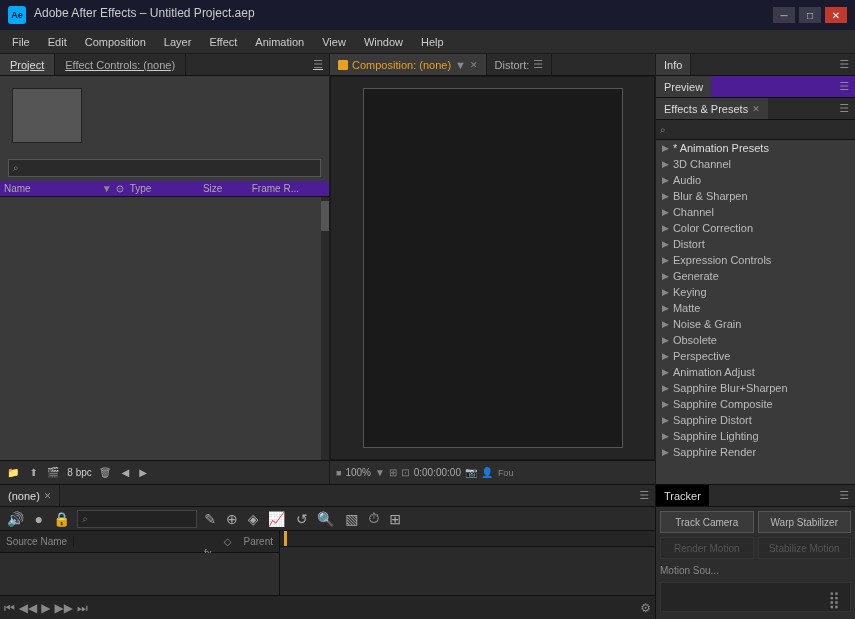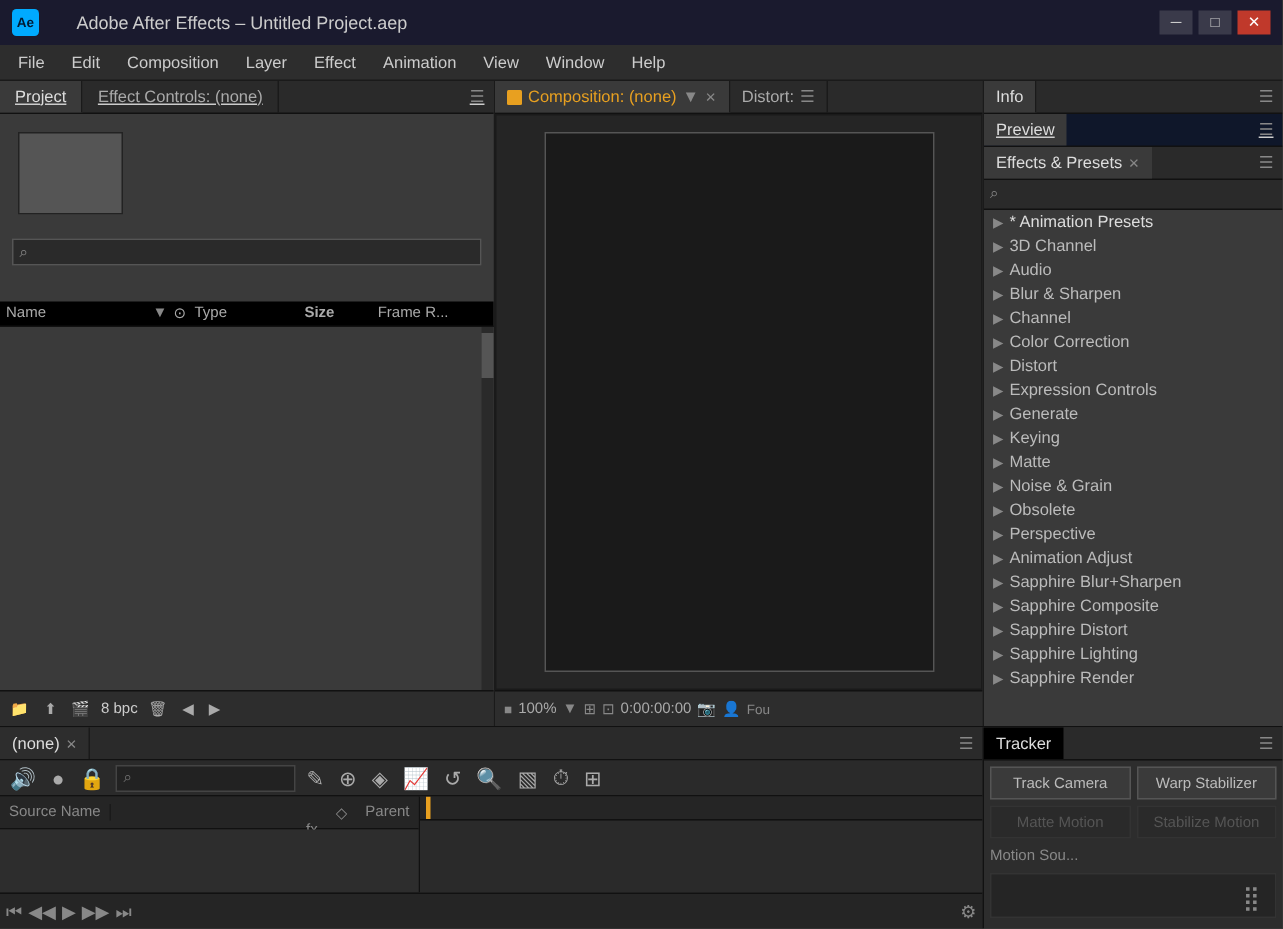--- a/index.html
+++ b/index.html
@@ -1,20 +1,20 @@
 <!DOCTYPE html>
 <html><head>
   <meta charset="utf-8">
   <style>
     * { margin: 0; padding: 0; box-sizing: border-box; }
     body { width: 855px; height: 619px; background: #3a3a3a; font-family: 'Segoe UI', Arial, sans-serif; font-size: 11px; color: #ccc; overflow: hidden; }
 
     
     .title-bar { height: 30px; background: #1a1a2e; display: flex; align-items: center; justify-content: space-between; padding: 0 8px; }
-    .title-bar-left { display: flex; align-items: center; gap: 25px; }
+    .title-bar-left { display: flex; align-items: flex-start; gap: 8px; }
     .ae-icon { width: 18px; height: 18px; background: #00aaff; border-radius: 3px; display: flex; align-items: center; justify-content: center; font-size: 9px; font-weight: bold; color: #001a33; }
     .title-bar-title { color: #ccc; font-size: 12px; }
     .title-bar-controls { display: flex; gap: 4px; }
     .tb-btn { width: 22px; height: 16px; border: none; cursor: pointer; font-size: 10px; display: flex; align-items: center; justify-content: center; color: #ccc; background: #3a3a4a; }
     .tb-btn.close { background: #c0392b; color: white; }
 
     
     .menu-bar { height: 24px; background: #2d2d2d; display: flex; align-items: center; padding: 0 4px; gap: 2px; border-bottom: 1px solid #1a1a1a; }
     .menu-item { padding: 2px 8px; color: #ccc; cursor: pointer; font-size: 11px; }
 
@@ -24,24 +24,24 @@
     
     .panel-tabs { height: 22px; background: #2a2a2a; display: flex; align-items: center; border-bottom: 1px solid #111; text-decoration: underline; }
     .panel-tab { padding: 2px 10px; font-size: 11px; color: #aaa; cursor: pointer; border-right: 1px solid #1a1a1a; height: 100%; display: flex; align-items: center; }
     .panel-tab.active { background: #3a3a3a; color: #ddd; }
     .panel-tab-menu { margin-left: auto; padding: 0 6px; color: #888; cursor: pointer; }
 
     
     .project-panel { flex: 1; background: #3a3a3a; display: flex; flex-direction: column; }
     .project-thumbnail { width: 70px; height: 55px; background: #555; margin: 8px; border: 1px solid #222; }
     .project-search { margin: 4px 8px; height: 18px; background: #2a2a2a; border: 1px solid #555; color: #ccc; font-size: 10px; padding: 0 4px; display: flex; align-items: center; gap: 4px; }
-    .project-table-header { display: flex; background: #000000; border-bottom: 1px solid #111; padding: 2px 4px; font-size: 10px; color: #aaa; margin-top: 20px; }
+    .project-table-header { display: flex; background: #4c1d95; border-bottom: 1px solid #111; padding: 2px 4px; font-size: 10px; color: #aaa; }
     .col-name { flex: 2; }
     .col-type { flex: 1.5; }
-    .col-size { flex: 1; font-weight: bold; }
+    .col-size { flex: 1; }
     .col-frame { flex: 1.5; }
     .project-body { flex: 1; background: #3a3a3a; }
 
     
     .project-controls { height: 24px; background: #2d2d2d; display: flex; align-items: center; padding: 0 4px; gap: 4px; border-top: 1px solid #111; font-size: 10px; }
     .proj-ctrl-btn { color: #aaa; cursor: pointer; padding: 0 3px; }
 
     
     .center-area { flex: 1; display: flex; flex-direction: column; }
 
@@ -60,21 +60,21 @@
     .comp-controls { height: 24px; background: #2d2d2d; display: flex; align-items: center; padding: 0 6px; gap: 4px; font-size: 10px; color: #aaa; border-top: 1px solid #111; }
 
     
     .right-panel { width: 200px; display: flex; flex-direction: column; border-left: 1px solid #1a1a1a; }
 
     
     .info-tabs { height: 22px; background: #2a2a2a; display: flex; align-items: center; border-bottom: 1px solid #111; }
     .info-tab { padding: 2px 8px; color: #aaa; font-size: 11px; height: 100%; display: flex; align-items: center; border-right: 1px solid #1a1a1a; cursor: pointer; }
     .info-tab.active { background: #3a3a3a; color: #ddd; }
 
-    .preview-tabs { height: 22px; background: #0f172a; display: flex; align-items: center; border-bottom: 1px solid #111; text-decoration: underline; }
+    .preview-tabs { height: 22px; background: #4c1d95; display: flex; align-items: center; border-bottom: 1px solid #111; }
     .preview-tab { padding: 2px 8px; color: #aaa; font-size: 11px; cursor: pointer; display: flex; align-items: center; height: 100%; }
     .preview-tab.active { color: #ddd; background: #3a3a3a; }
 
     .effects-presets-tabs { height: 22px; background: #2a2a2a; display: flex; align-items: center; border-bottom: 1px solid #111; }
     .effects-tab { padding: 2px 8px; color: #aaa; font-size: 11px; cursor: pointer; display: flex; align-items: center; height: 100%; gap: 4px; }
     .effects-tab.active { color: #ddd; background: #3a3a3a; }
 
     
     .effects-search { height: 20px; background: #2a2a2a; display: flex; align-items: center; padding: 2px 4px; border-bottom: 1px solid #111; }
     .effects-search-input { flex: 1; background: transparent; border: none; color: #ccc; font-size: 10px; outline: none; }
@@ -379,21 +379,21 @@
     <div class="tracker-tabs">
       <div class="tracker-tab active">Tracker</div>
       <div style="margin-left:auto; padding:0 6px; color:#888; cursor:pointer; display:flex; align-items:center;">☰</div>
     </div>
     <div class="tracker-body">
       <div class="tracker-row">
         <button class="tracker-half-btn">Track Camera</button>
         <button class="tracker-half-btn">Warp Stabilizer</button>
       </div>
       <div class="tracker-row">
-        <button class="tracker-half-btn disabled">Matte Motion</button>
+        <button class="tracker-half-btn disabled">Render Motion</button>
         <button class="tracker-half-btn disabled">Stabilize Motion</button>
       </div>
       <div class="motion-source-label">Motion Sou...</div>
       <div class="motion-source-area">
         <div class="motion-dots" style="color:#888; font-size:16px;">⣿</div>
       </div>
     </div>
   </div>
 </div>
 

